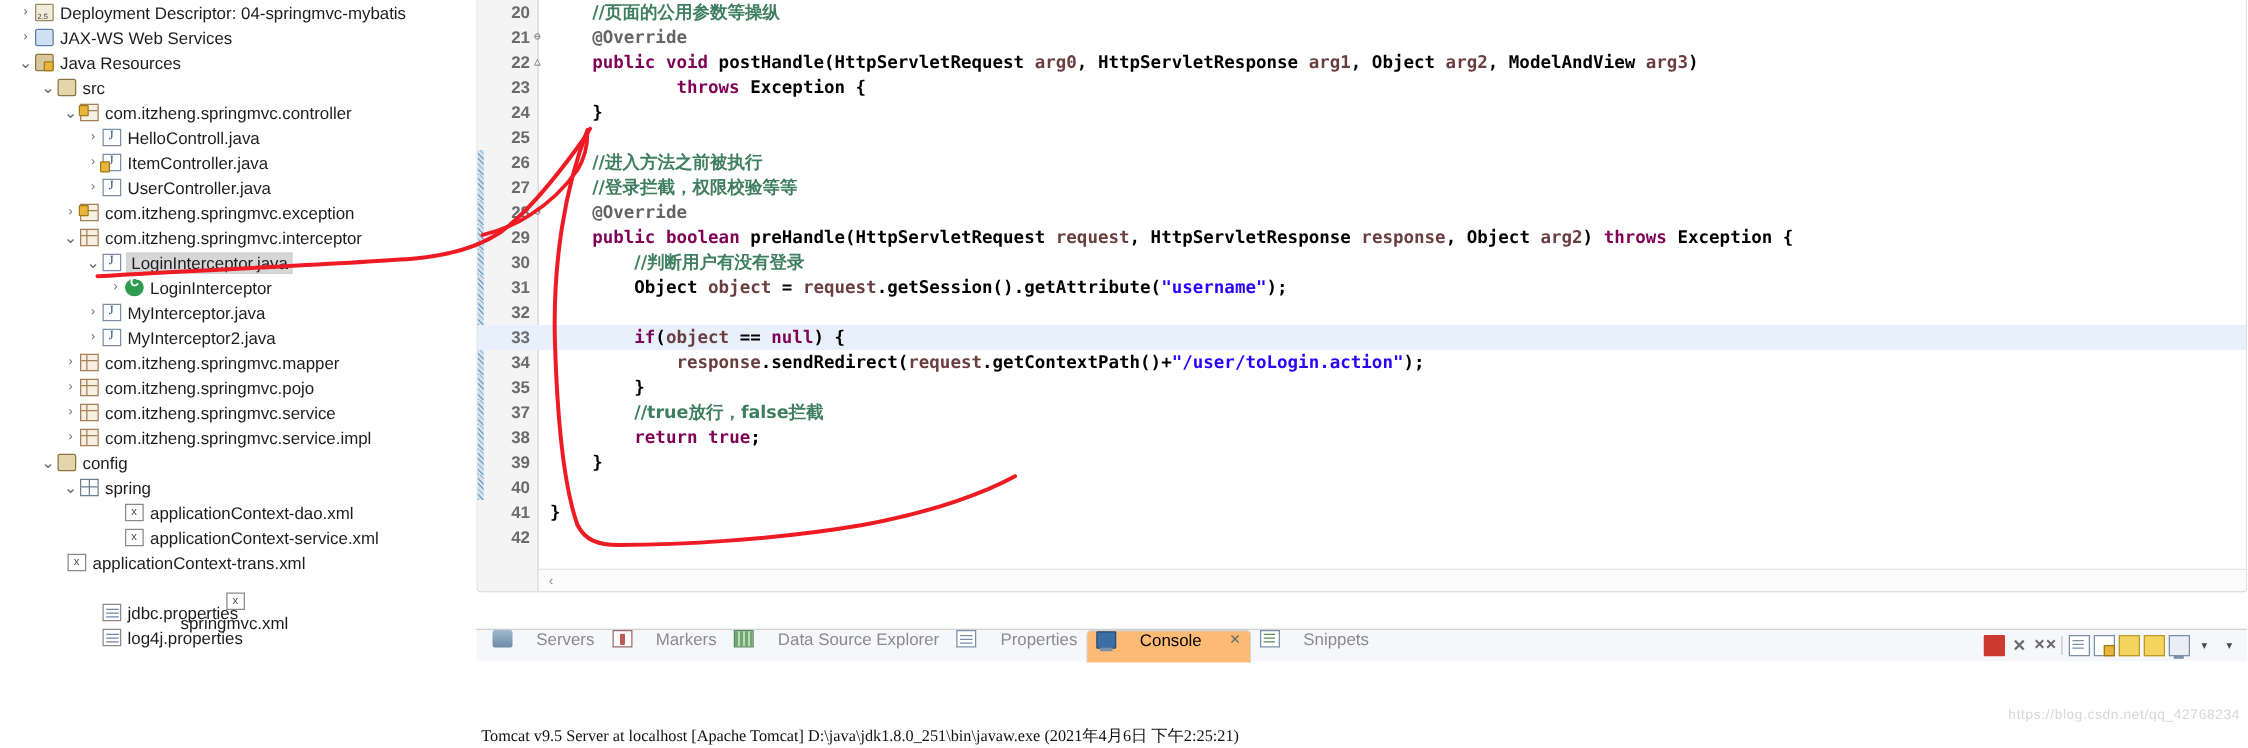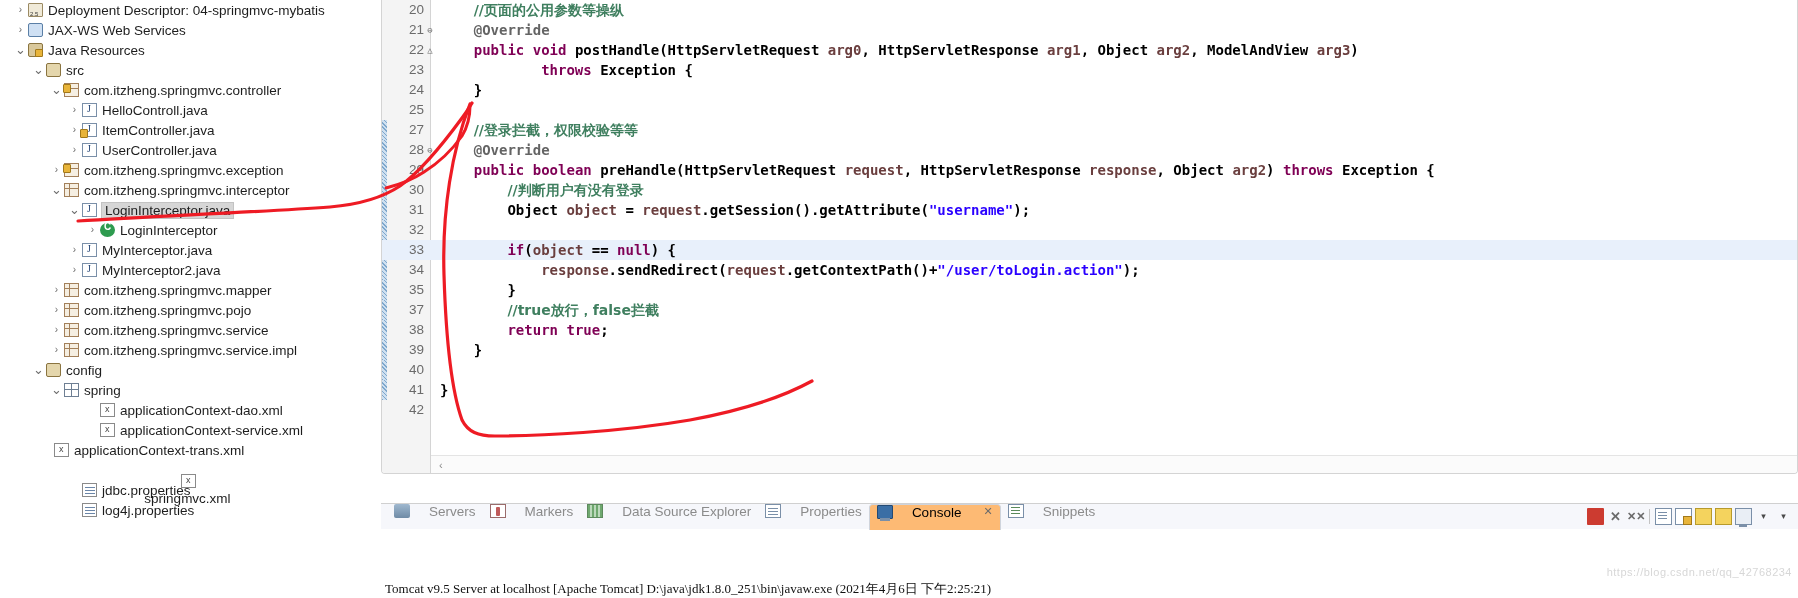--- a/index.html
+++ b/index.html
@@ -139,21 +139,21 @@
     color: #000;
   }
   .code-line .lno {
     position: absolute;
     left: 0; top: 0;
     width: 42px;
     text-align: right;
     color: #6b6b6b;
     font-family: "Liberation Sans", sans-serif;
     font-size: 13.5px;
-    font-weight: normal;
+    font-weight: bold;
   }
   .code-line .fold {
     position: absolute;
     left: 43px; top: 0;
     width: 10px;
     text-align: center;
     font-size: 9px;
     color: #6b6b6b;
     font-weight: normal;
   }
@@ -523,20 +523,24 @@
           </div>
           <div class="code-line">
             <span class="lno">24</span>
             <span class="txt"><span class="plain">    }</span></span>
           </div>
           <div class="code-line">
             <span class="lno">25</span>
             <span class="txt"></span>
           </div>
           <div class="code-line">
+            <span class="lno">26</span>
+            <span class="txt"><span class="plain">    </span><span class="cmt-cjk">//进入方法之前被执行</span></span>
+          </div>
+          <div class="code-line">
             <span class="lno">27</span>
             <span class="txt"><span class="plain">    </span><span class="cmt-cjk">//登录拦截，权限校验等等</span></span>
           </div>
           <div class="code-line">
             <span class="lno">28</span>
             <span class="fold">⊖</span>
             <span class="txt"><span class="plain">    </span><span class="ann">@Override</span></span>
           </div>
           <div class="code-line">
             <span class="lno">29</span>

